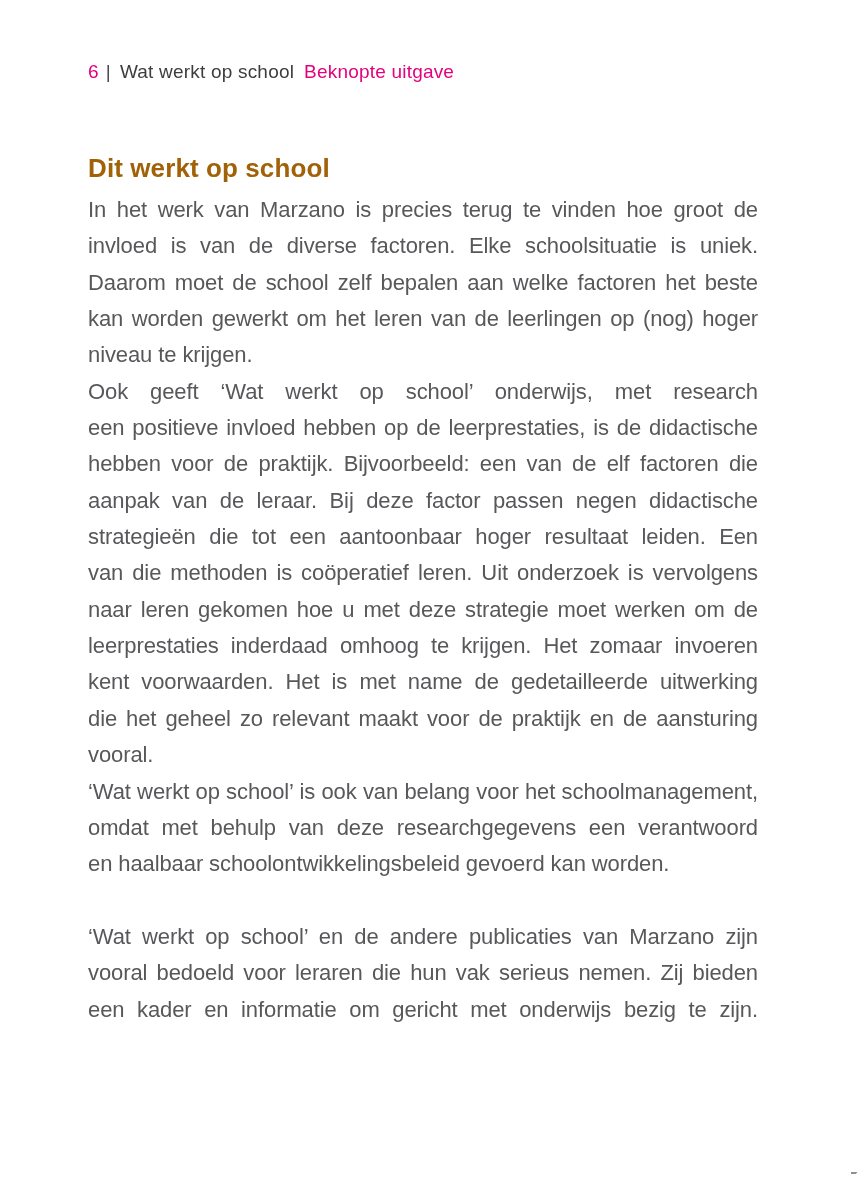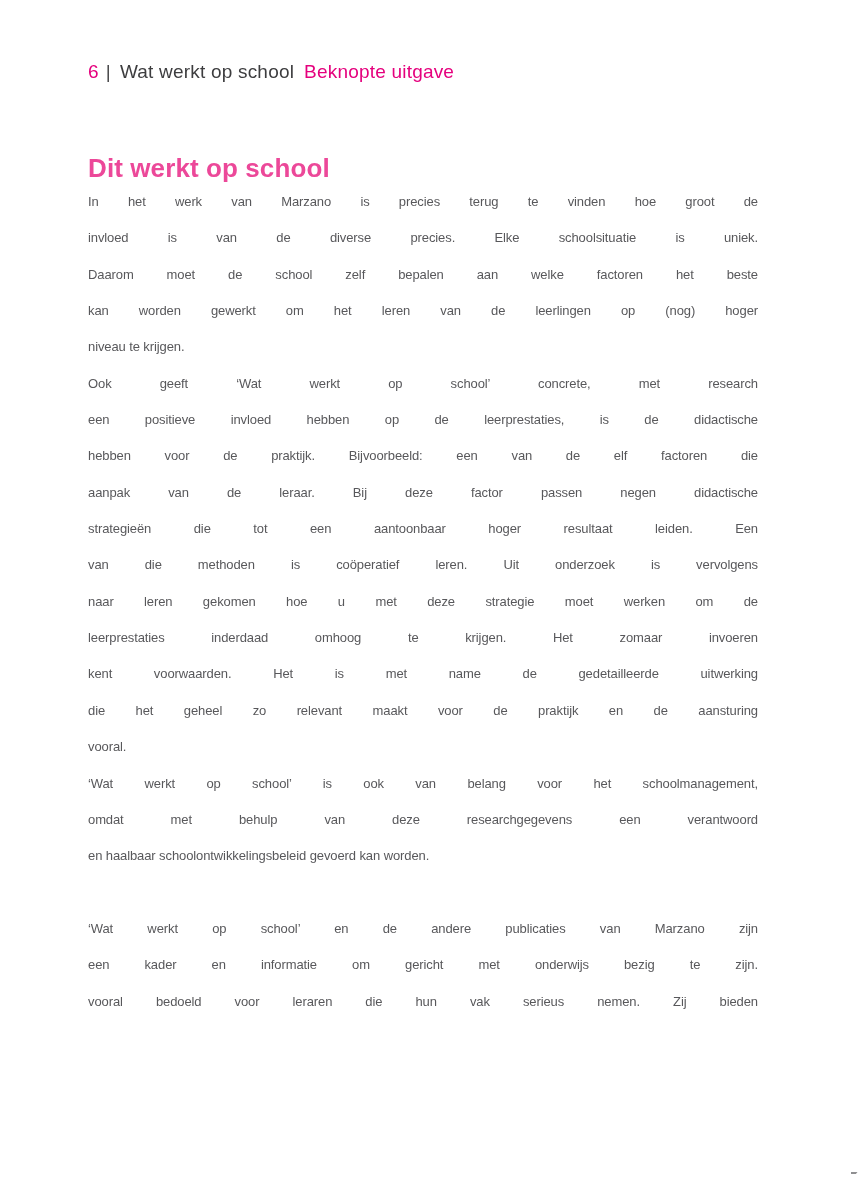--- a/index.html
+++ b/index.html
@@ -44,30 +44,30 @@
     color: #e5007d;
   }
   
   .section-heading {
     position: absolute;
     left: 88px;
     top: 152px;
     font-size: 26px;
     line-height: 32px;
     font-weight: 700;
-    color: #ec4899;
+    color: #a16207;
     letter-spacing: 0.1px;
   }
   
   .body-text {
     position: absolute;
     left: 88px;
-    top: 184px;
+    top: 192px;
     width: 670px;
-    font-size: 13px;
+    font-size: 22px;
     font-weight: 300;
     color: #58585b;
     letter-spacing: -0.1px;
   }
   .body-text .line {
     height: 36.35px;
     line-height: 36.35px;
     white-space: normal;
     overflow: visible;
   }
@@ -94,39 +94,39 @@
 <div class="page">
 
   <div class="running-header">
     <span class="pagenum">6</span><span class="sep">|</span><span class="booktitle">Wat werkt op school</span><span class="edition">Beknopte uitgave</span>
   </div>
 
   <div class="section-heading">Dit werkt op school</div>
 
   <div class="body-text">
       <div class="line just">In het werk van Marzano is precies terug te vinden hoe groot de</div>
-      <div class="line just">invloed is van de diverse precies. Elke schoolsituatie is uniek.</div>
+      <div class="line just">invloed is van de diverse factoren. Elke schoolsituatie is uniek.</div>
       <div class="line just">Daarom moet de school zelf bepalen aan welke factoren het beste</div>
       <div class="line just">kan worden gewerkt om het leren van de leerlingen op (nog) hoger</div>
       <div class="line">niveau te krijgen.</div>
-      <div class="line just">Ook geeft ‘Wat werkt op school’ concrete, met research</div>
+      <div class="line just">Ook geeft ‘Wat werkt op school’ onderwijs, met research</div>
       <div class="line just">een positieve invloed hebben op de leerprestaties, is de didactische</div>
       <div class="line just">hebben voor de praktijk. Bijvoorbeeld: een van de elf factoren die</div>
       <div class="line just">aanpak van de leraar. Bij deze factor passen negen didactische</div>
       <div class="line just">strategieën die tot een aantoonbaar hoger resultaat leiden. Een</div>
       <div class="line just">van die methoden is coöperatief leren. Uit onderzoek is vervolgens</div>
       <div class="line just">naar leren gekomen hoe u met deze strategie moet werken om de</div>
       <div class="line just">leerprestaties inderdaad omhoog te krijgen. Het zomaar invoeren</div>
       <div class="line just">kent voorwaarden. Het is met name de gedetailleerde uitwerking</div>
       <div class="line just">die het geheel zo relevant maakt voor de praktijk en de aansturing</div>
       <div class="line">vooral.</div>
       <div class="line just">‘Wat werkt op school’ is ook van belang voor het schoolmanagement,</div>
       <div class="line just">omdat met behulp van deze researchgegevens een verantwoord</div>
       <div class="line">en haalbaar schoolontwikkelingsbeleid gevoerd kan worden.</div>
       <div class="line blank"></div>
       <div class="line just">‘Wat werkt op school’ en de andere publicaties van Marzano zijn</div>
+      <div class="line just">vooral bedoeld voor leraren die hun vak serieus nemen. Zij bieden</div>
       <div class="line just">een kader en informatie om gericht met onderwijs bezig te zijn.</div>
-      <div class="line just">vooral bedoeld voor leraren die hun vak serieus nemen. Zij bieden</div>
     </div>
 
   <div class="corner-mark"></div>
 
 </div>
 
 </body></html>

